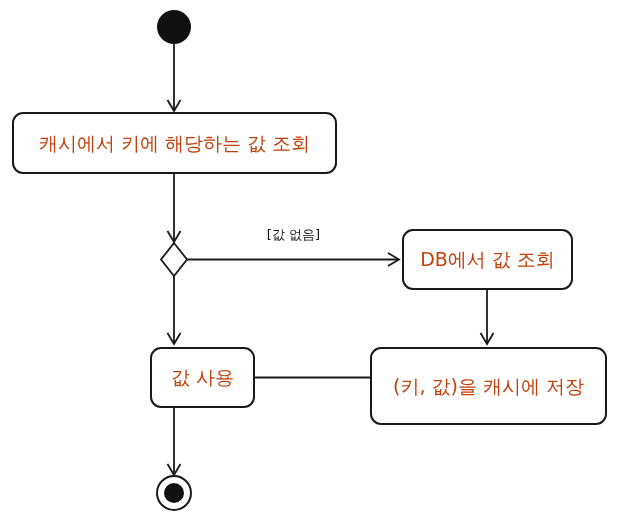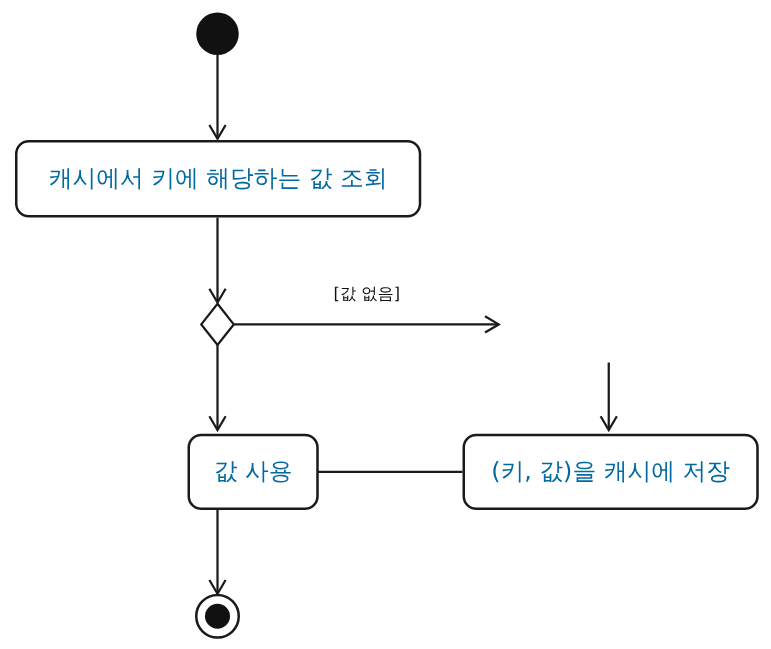--- a/index.html
+++ b/index.html
@@ -29,25 +29,25 @@
     border: 2px solid #1a1a1a;
     border-radius: 11px;
     background: #ffffff;
     display: flex;
     align-items: center;
     justify-content: center;
     text-align: center;
     font-size: 19px;
     line-height: 1.2;
     white-space: nowrap;
-    color: #0369a1;
+    color: #c2410c;
   }
   #node-lookup-cache { left: 12px;  top: 112px; width: 325px; height: 62px; }
   #node-lookup-db    { left: 402px; top: 229px; width: 171px; height: 61px; }
-  #node-store-cache  { left: 370px; top: 347px; width: 237px; height: 61px; }
+  #node-store-cache  { left: 370px; top: 347px; width: 237px; height: 78px; }
   #node-use-value    { left: 122px; top: 347px; width: 105px; height: 61px; margin-left: 28px; }
   .guard-label {
     position: absolute;
     font-size: 13px;
     white-space: nowrap;
     color: #111111;
   }
   #guard-no-value {
     left: 246px;
     top: 226px;
@@ -99,20 +99,23 @@
     <polyline class="stroke" points="167.5,464 174,475 180.5,464"></polyline>
 
     <circle cx="174" cy="493" r="17" fill="#ffffff" stroke="#1a1a1a" stroke-width="2"></circle>
     <circle cx="174" cy="493" r="10" fill="#111111"></circle>
   </svg>
 
   <div class="action-node" id="node-lookup-cache">
     <span>캐시에서 키에 해당하는 값 조회</span>
   </div>
 
+  <div class="action-node" id="node-lookup-db">
+    <span>DB에서 값 조회</span>
+  </div>
 
   <div class="action-node" id="node-store-cache">
     <span>(키, 값)을 캐시에 저장</span>
   </div>
 
   <div class="action-node" id="node-use-value">
     <span>값 사용</span>
   </div>
 
   <div class="guard-label" id="guard-no-value">[값 없음]</div>

